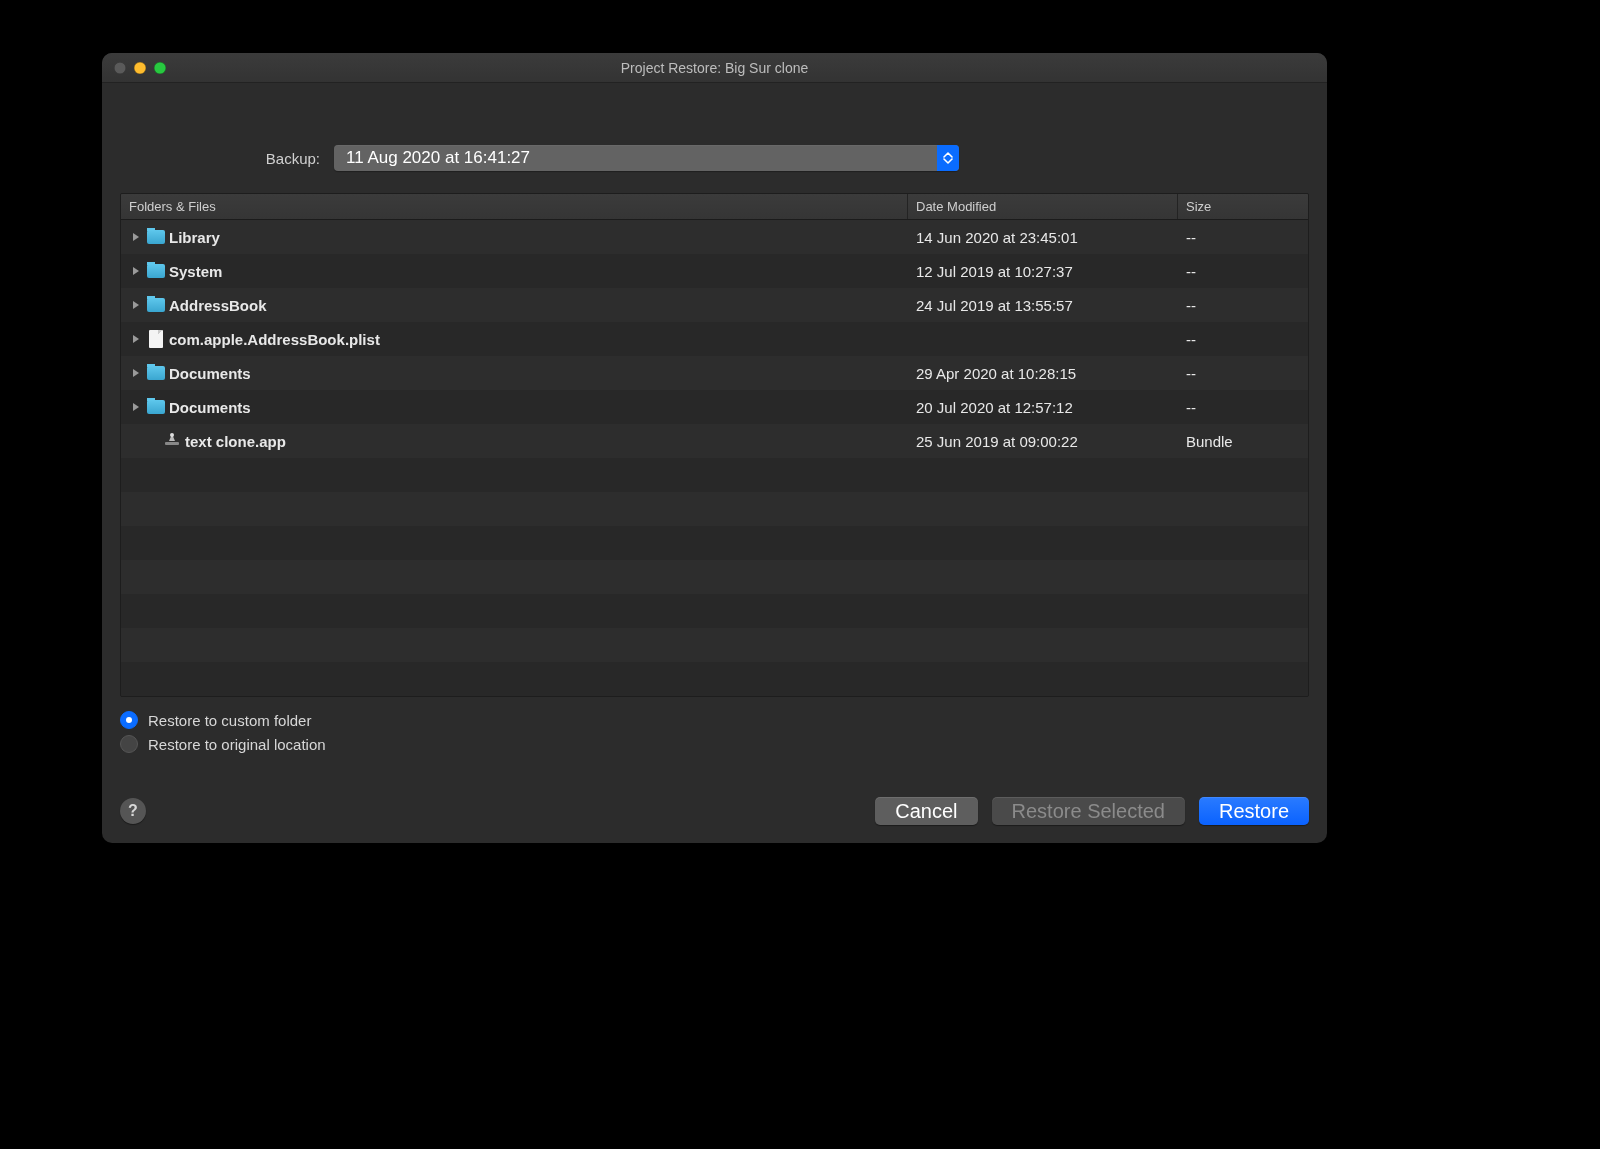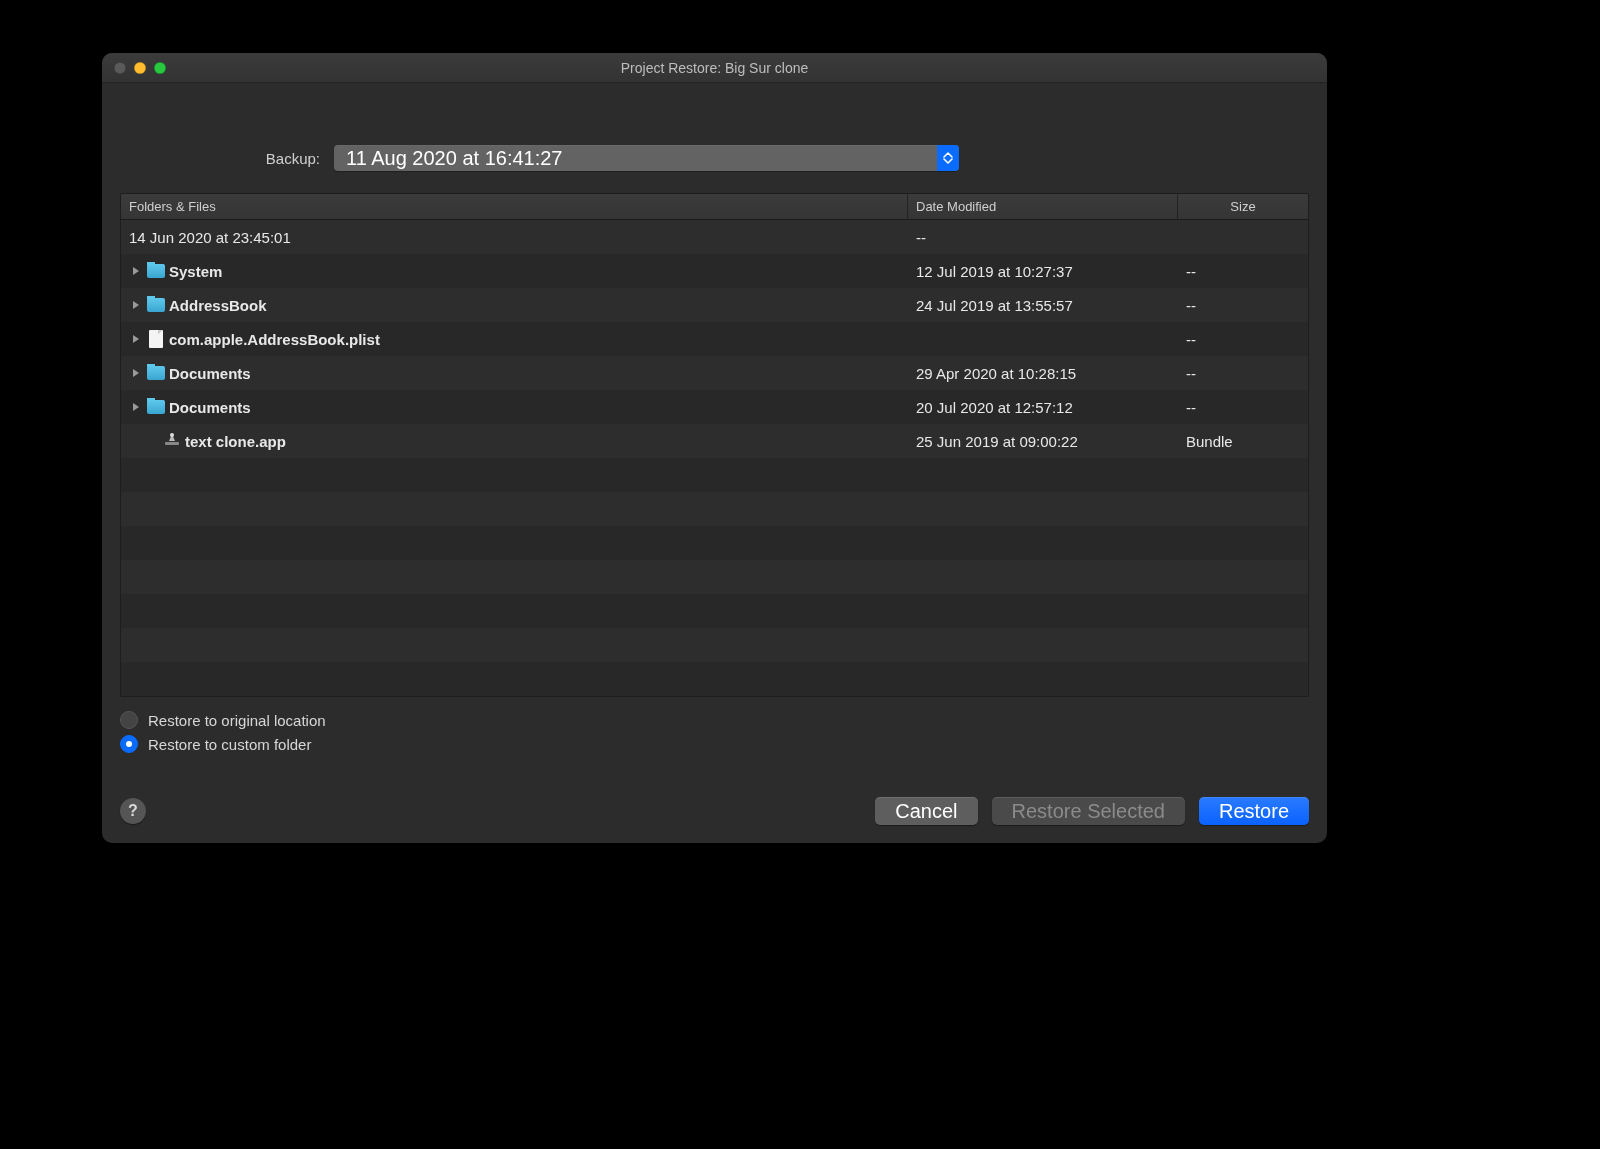--- a/index.html
+++ b/index.html
@@ -43,21 +43,21 @@
   .backup-row { display:flex; align-items:center; gap:14px; margin: 10px 0 18px 0; padding: 4px 10px; }
   .backup-label { font-size:15px; color:#d0d0d0; text-align:right; width:190px; }
   .dropdown {
     flex:1; max-width:625px;
     height:26px;
     background:#636363;
     border-radius:4px;
     display:flex; align-items:center;
     padding:0 30px 0 12px;
     position:relative;
-    color:#fff; font-size:20px;
+    color:#fff; font-size:17px;
     box-shadow: 0 0.5px 0 rgba(255,255,255,0.08) inset, 0 1px 1px rgba(0,0,0,0.3);
   }
   .stepper {
     position:absolute; right:0; top:0; bottom:0; width:22px;
     background:#0a6cff;
     border-top-right-radius:4px; border-bottom-right-radius:4px;
     display:flex; flex-direction:column; justify-content:center; align-items:center;
   }
   .stepper svg{display:block}
 
@@ -73,21 +73,21 @@
   .thead {
     display:grid;
     grid-template-columns: 1fr 270px 130px;
     background: linear-gradient(#3b3b3b,#353535);
     border-bottom:1px solid #1b1b1b;
   }
   .th {
     font-size:13px; color:#cfcfcf; padding:5px 8px;
     border-right:1px solid #232323;
   }
-  .th:last-child{border-right:none;text-align:center;}
+  .th:last-child{border-right:none;}
   .tbody{ flex:1; overflow:auto; }
   .tr {
     display:grid;
     grid-template-columns: 1fr 270px 130px;
     height:34px;
     align-items:center;
   }
   .tr.row-a{background:#2d2d2d;}
   .tr.row-b{background:#282828;}
   .td { font-size:15px; color:#e8e8e8; padding:0 8px; white-space:nowrap; overflow:hidden; }
@@ -161,20 +161,31 @@
     </div>
 
     <div class="table">
       <div class="thead">
         <div class="th">Folders &amp; Files</div>
         <div class="th">Date Modified</div>
         <div class="th">Size</div>
       </div>
       <div class="tbody" id="tbody">
           <div class="tr row-a">
+            <div class="td name">
+              <span class="disclosure">
+                <svg width="10" height="10" viewBox="0 0 10 10">
+                  <path d="M2 1 L8 5 L2 9 Z" fill="#9a9a9a"></path>
+                </svg>
+              </span>
+              <span class="icon">
+                <span class="folder-ic"></span>
+              </span>
+              <span>Library</span>
+            </div>
             <div class="td">14 Jun 2020 at 23:45:01</div>
             <div class="td">--</div>
           </div>
           <div class="tr row-b">
             <div class="td name">
               <span class="disclosure">
                 <svg width="10" height="10" viewBox="0 0 10 10">
                   <path d="M2 1 L8 5 L2 9 Z" fill="#9a9a9a"></path>
                 </svg>
               </span>
@@ -299,26 +310,26 @@
           <div class="tr row-b">
             <div class="td"></div>
             <div class="td"></div>
             <div class="td"></div>
           </div>
         </div>
     </div>
 
     <div class="options">
       <label class="radio-row">
+        <span class="radio checked" id="radio-custom"></span>
+        <span>Restore to custom folder</span>
+      </label>
+      <label class="radio-row">
         <span class="radio" id="radio-original"></span>
         <span>Restore to original location</span>
-      </label>
-      <label class="radio-row">
-        <span class="radio checked" id="radio-custom"></span>
-        <span>Restore to custom folder</span>
       </label>
     </div>
 
     <div class="footer">
       <div class="help">?</div>
       <div class="spacer"></div>
       <div class="btn">Cancel</div>
       <div class="btn disabled">Restore Selected</div>
       <div class="btn primary">Restore</div>
     </div>

